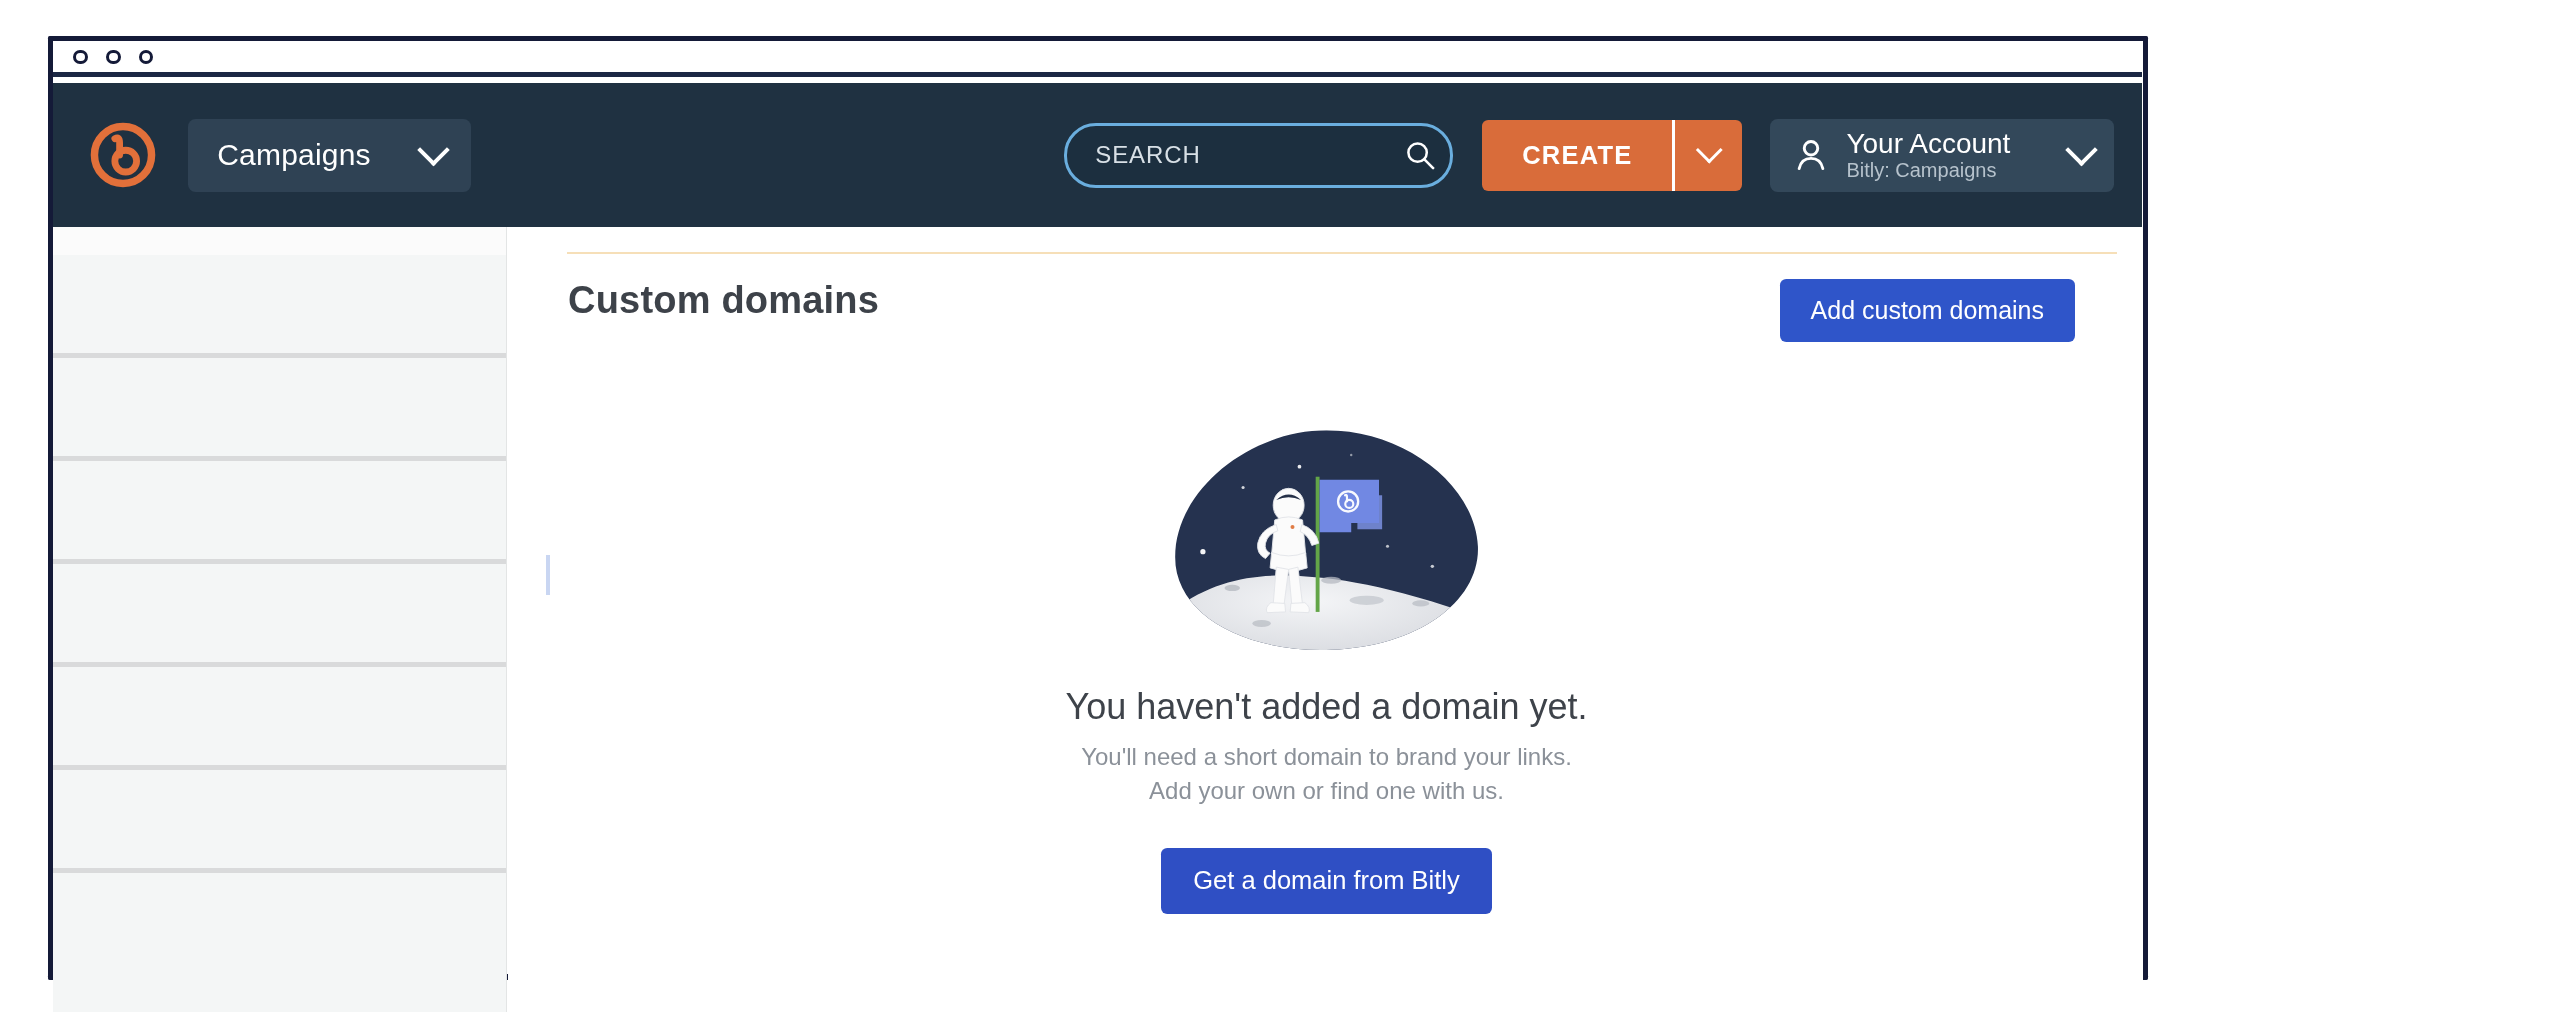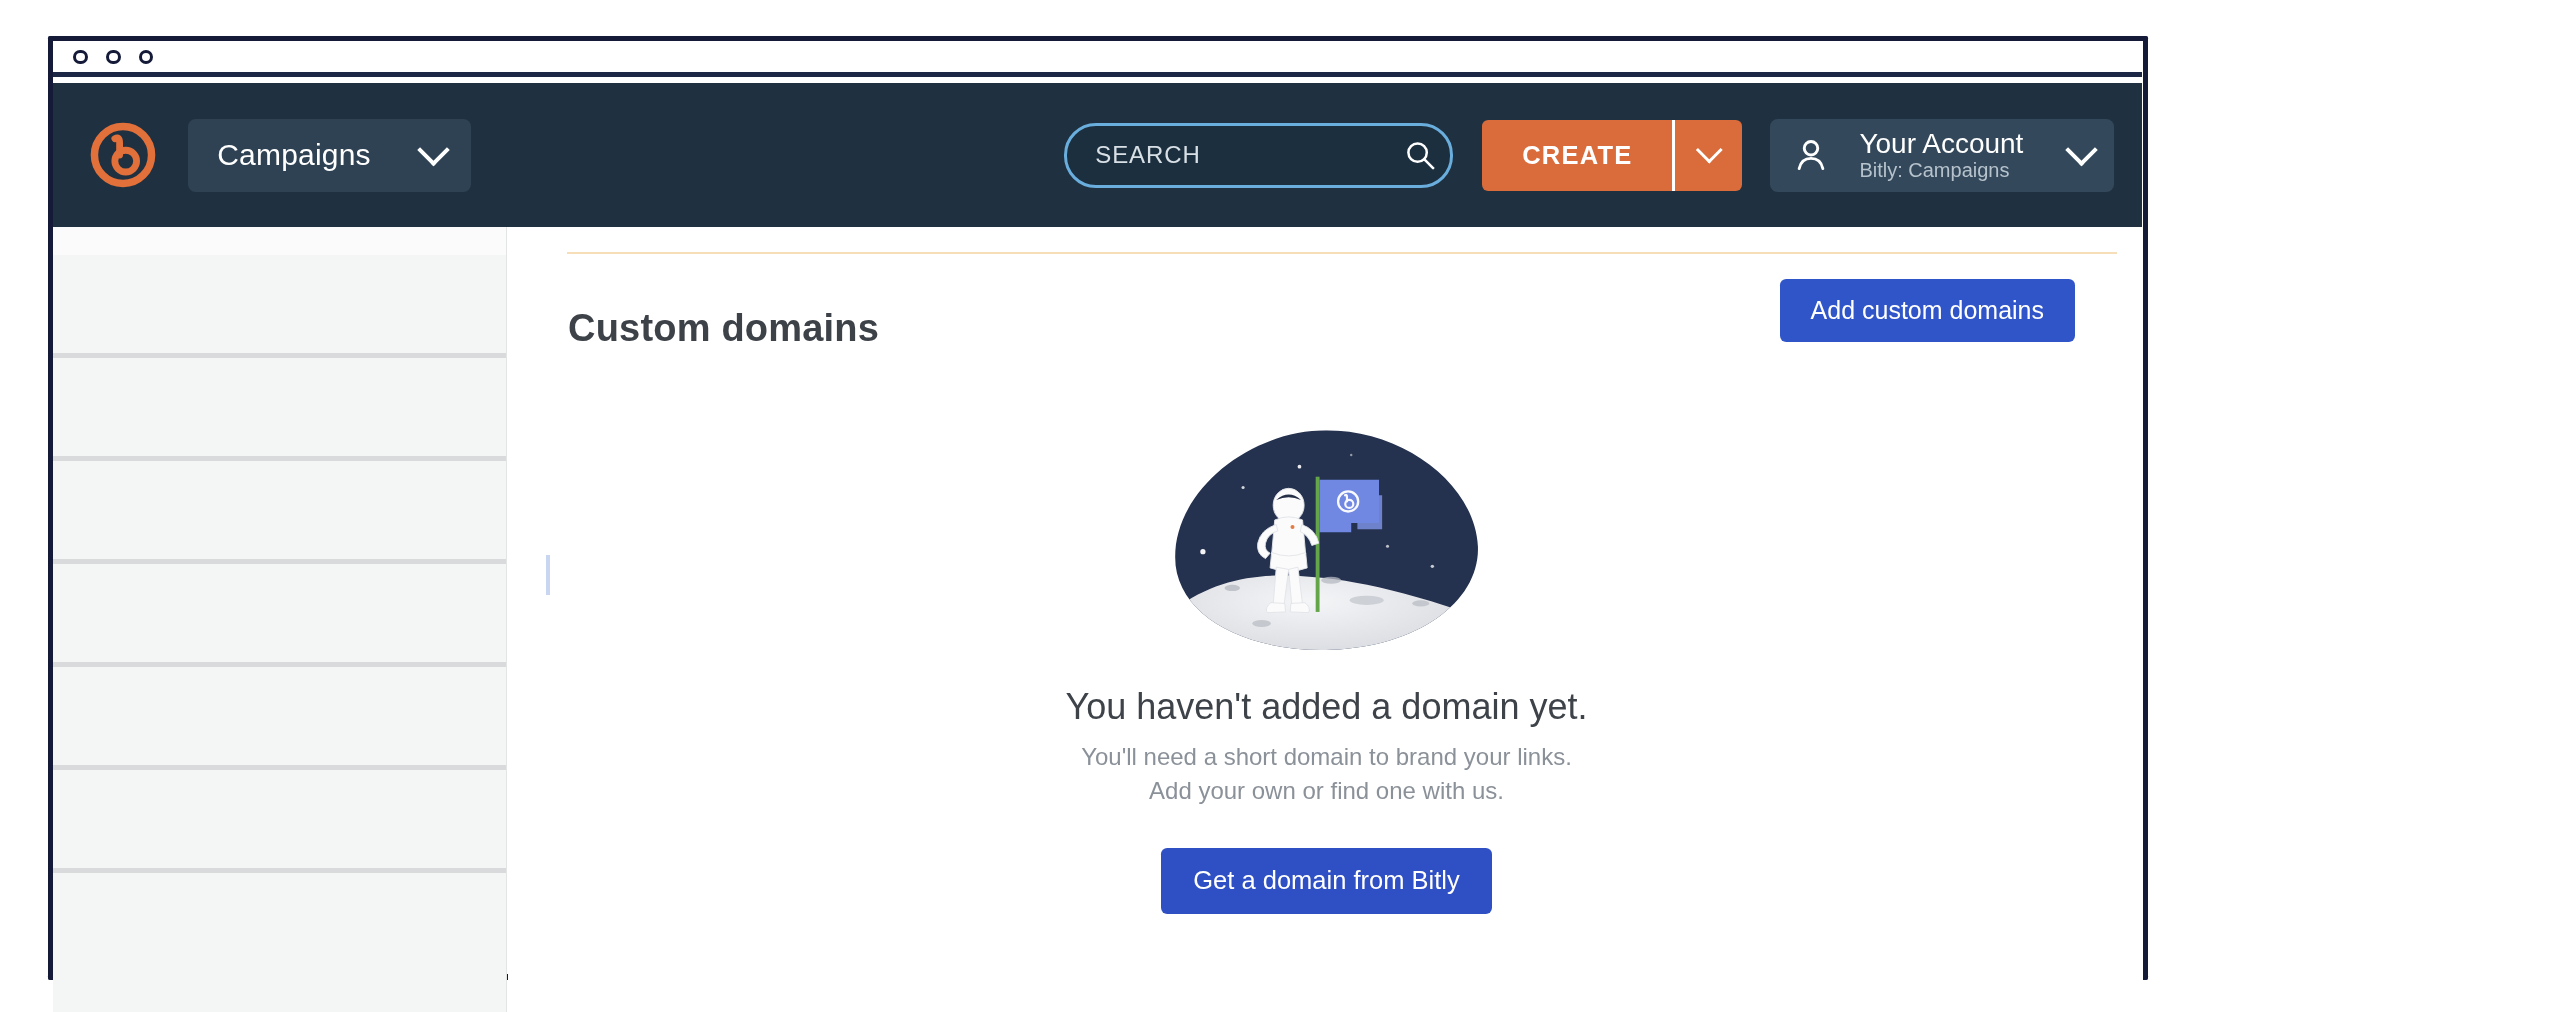--- a/index.html
+++ b/index.html
@@ -156,21 +156,21 @@
     height: 73px;
     min-width: 344px;
     background: #33485a;
     border-radius: 7.7px;
     display: flex;
     align-items: center;
     padding: 0 21.6px 0 23px;
     cursor: pointer;
   }
   #person-icon { width: 36px; height: 36px; flex: 0 0 auto; }
-  #account-text { margin-left: 30px; line-height: 1.12; }
+  #account-text { margin-left: 17px; line-height: 1.12; }
   #account-name { color: #ffffff; font-size: 28px; }
   #account-org  { color: #b6c2cc; font-size: 20px; }
   #account-menu .chev { margin-left: auto; }
 
   
   #sidebar {
     position: absolute;
     left: 5.4px; top: 191px;
     width: 454px; height: 790px;
     background: #f4f6f6;
@@ -189,21 +189,21 @@
     background: #ffffff;
   }
   #content-rule {
     position: absolute;
     left: 59px; top: 25px;
     width: 1550px; height: 2.3px;
     background: #f6dfb8;
   }
   #page-title {
     position: absolute;
-    left: 60px; top: 80px;
+    left: 60px; top: 52px;
     font-size: 38px;
     color: #3d4249;
     letter-spacing: 0.2px;
   }
   #add-custom-domain-button {
     position: absolute;
     right: 68px; top: 52px;
     background: #2f55c9;
     color: #ffffff;
     border: none;

